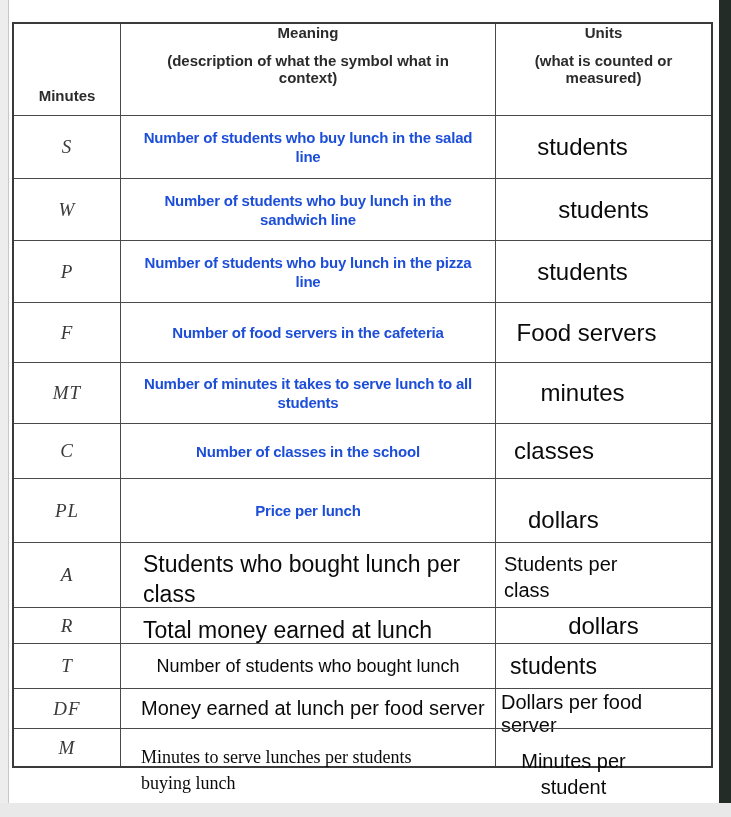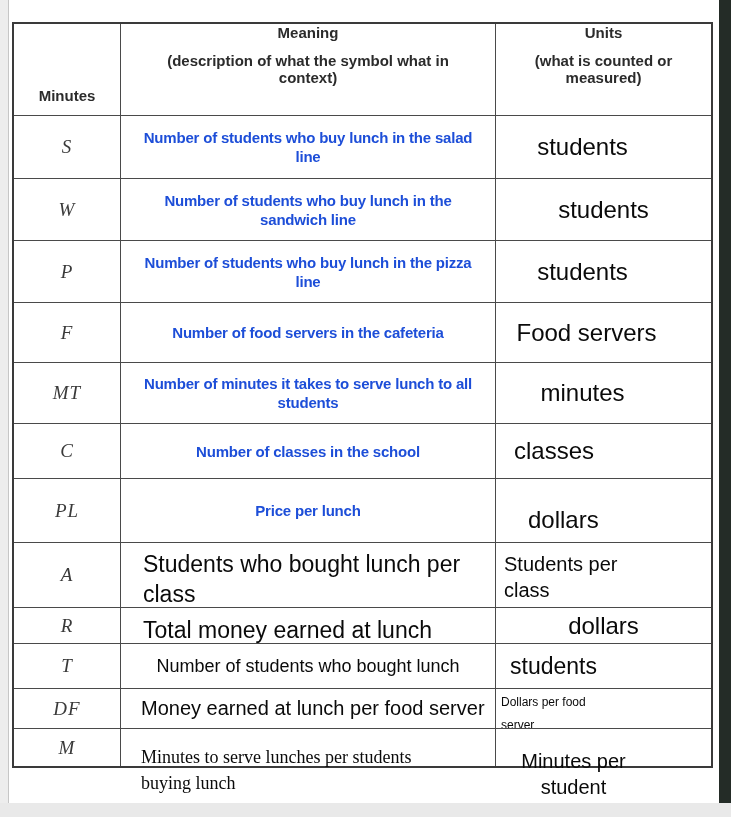--- a/index.html
+++ b/index.html
@@ -38,21 +38,21 @@
   .m-df{font-size:20px;justify-content:flex-start;padding-left:20px;}
   .m-m{font-size:18px;line-height:26px;justify-content:flex-start;align-items:flex-start;padding:15px 0 0 20px;text-align:left;font-family:Liberation Serif, serif;}
   
   .u24{font-size:24px;}
   .shL{padding-right:42px;}
   .shS{padding-right:34px;text-align:center;}
   .u-c{justify-content:flex-start;padding-left:18px;}
   .u-pl{justify-content:flex-start;padding-left:32px;padding-top:18px;}
   .u-a{font-size:20px;line-height:26px;justify-content:flex-start;align-items:flex-start;padding:8px 0 0 8px;text-align:left;}
   .u-t{font-size:23px;justify-content:flex-start;padding-left:14px;}
-  .u-df{font-size:12px;line-height:23px;justify-content:flex-start;align-items:flex-start;padding:2px 0 0 5px;text-align:left;}
+  .u-df{font-size:20px;line-height:23px;justify-content:flex-start;align-items:flex-start;padding:2px 0 0 5px;text-align:left;}
   .u-m{font-size:20px;line-height:26px;align-items:flex-start;padding-top:19px;padding-right:60px;text-align:center;}
 </style>
 </head>
 <body>
 
 <div class="left-strip"></div>
 
 <div class="tbl">
 
   <div class="cell hdr h-sym">

